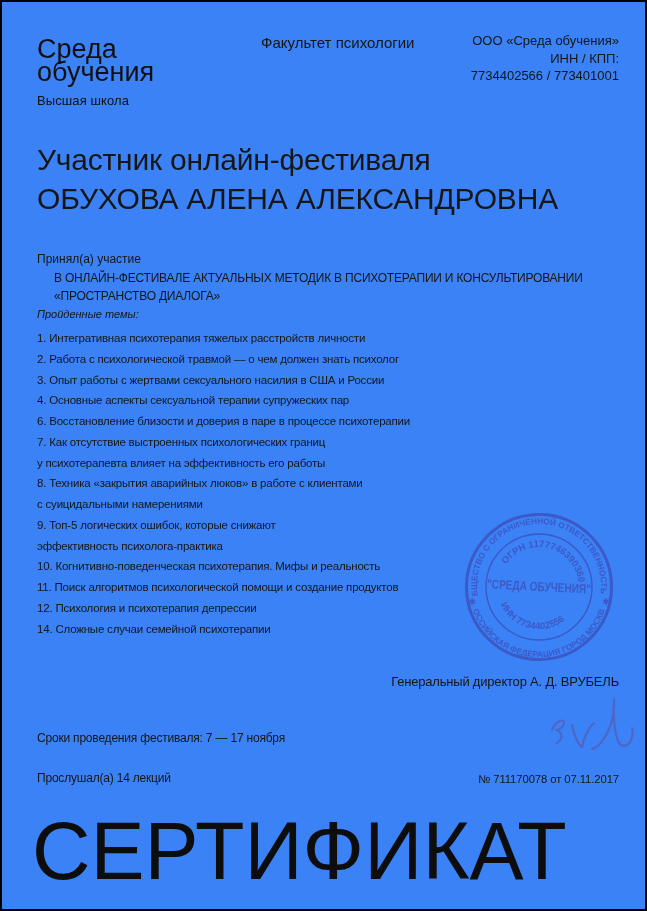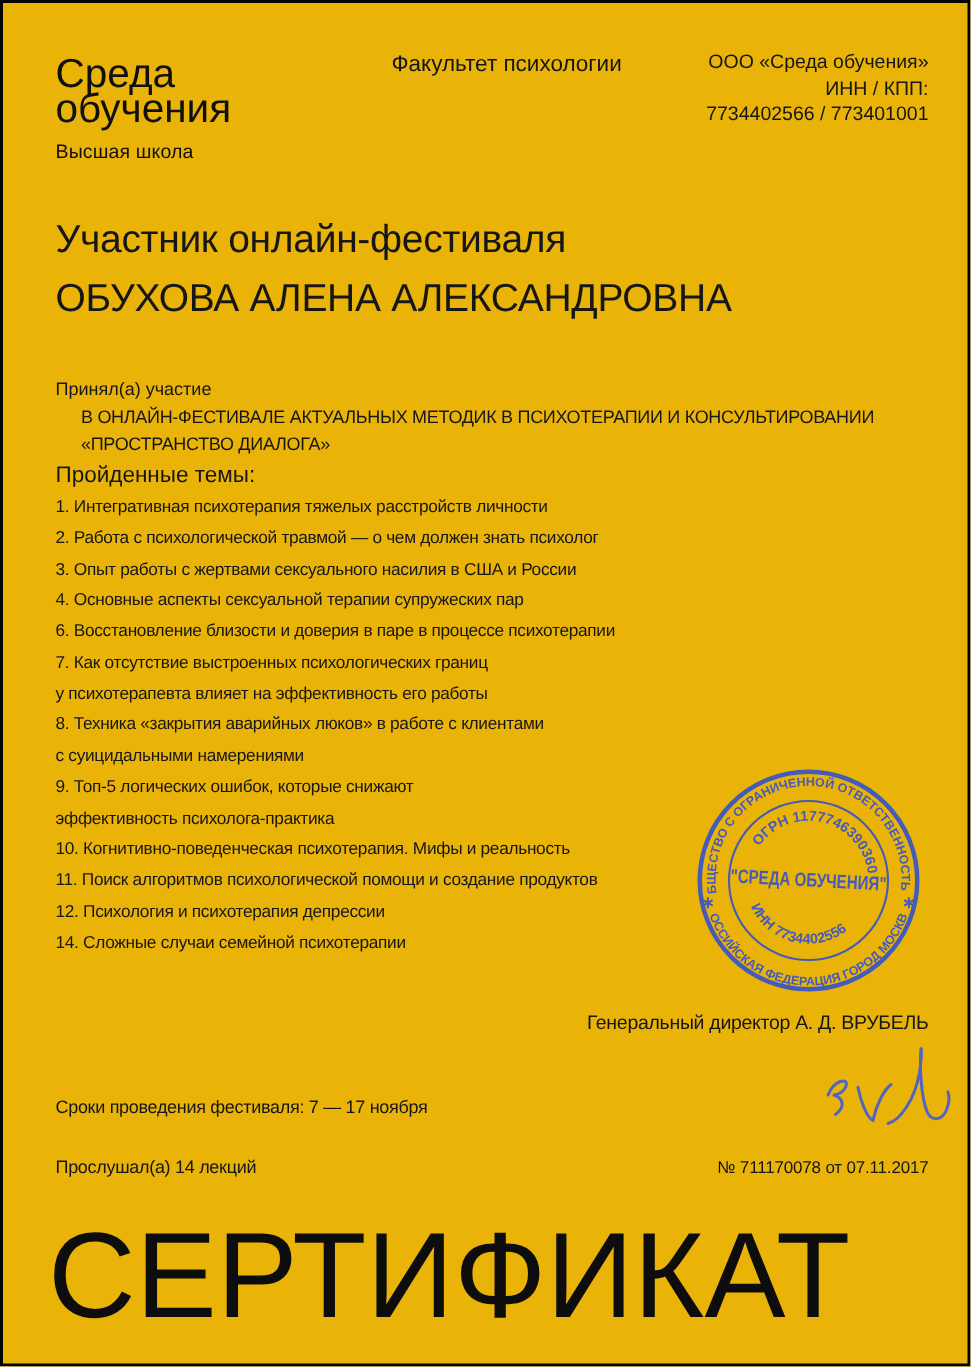--- a/index.html
+++ b/index.html
@@ -1,43 +1,43 @@
 <!DOCTYPE html>
 <html><head>
 <meta charset="utf-8">
 <style>
   html,body { margin:0; padding:0; background:#e8e8e8; }
   .page {
     position:relative;
     width:647px; height:911px;
-    background:#eab308;
+    background:#3b82f6;
     border:2px solid #000000;
     box-sizing:border-box;
     font-family:"Liberation Sans", sans-serif;
     color:#161616;
     overflow:hidden;
     margin:0 auto;
   }
   .abs { position:absolute; }
 
   
   .brand { left:35px; top:36px; font-size:27px; line-height:23px; color:#101010; }
   .brand-sub { margin-top:5px; font-size:13px; letter-spacing:0.1px; }
   .faculty { left:259px; top:32px; font-size:15px; }
   .company { right:26px; top:30px; font-size:13px; line-height:17.5px; text-align:right;margin-left:36px; }
 
   
-  .title { left:35px; top:138px; font-size:26px; line-height:39px; letter-spacing:-0.2px; }
+  .title { left:35px; top:138px; font-size:30px; line-height:39px; letter-spacing:-0.2px; }
 
   
   .intro { left:35px; top:248px; font-size:12px; line-height:18.5px; }
   .intro .caps { letter-spacing:-0.2px;margin-left:17px; }
 
   
-  .topics-heading { left:35px; top:306px; font-size:15px; }
+  .topics-heading { left:35px; top:306px; font-size:11px;font-style:italic; }
   .topics { left:35px; top:326px; font-size:11.5px; line-height:20.75px; letter-spacing:-0.2px; }
 
   
   .stamp { left:462px; top:510px; width:150px; height:150px; opacity:0.95; }
   .stamp text { fill:#3c57c5; font-family:"Liberation Sans", sans-serif; font-weight:bold; }
   .stamp circle { stroke:#3c57c5; fill:none; }
   .stamp .ring { font-size:8.3px; }
   .stamp .inner-arc { font-size:9.5px; }
   .stamp .center-text { font-size:13px; }
   .stamp .star { font-size:11px; }

